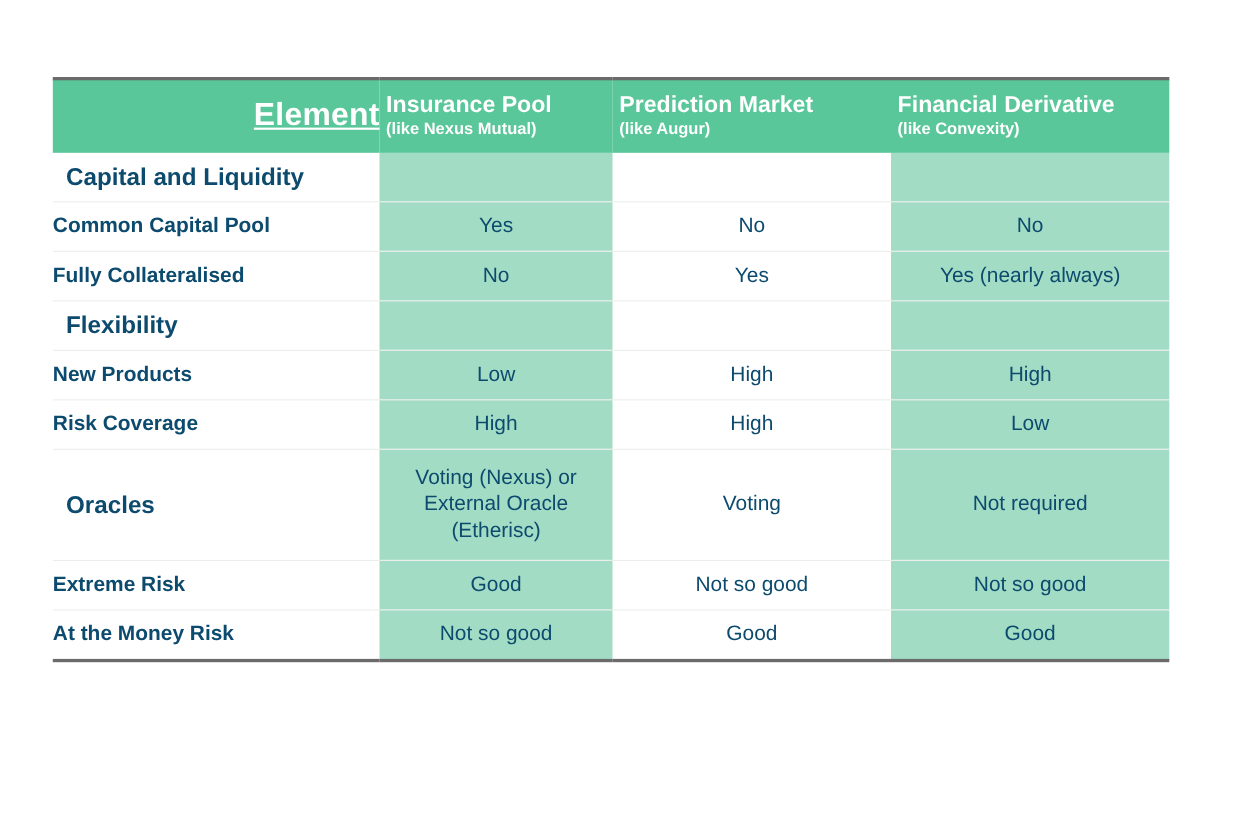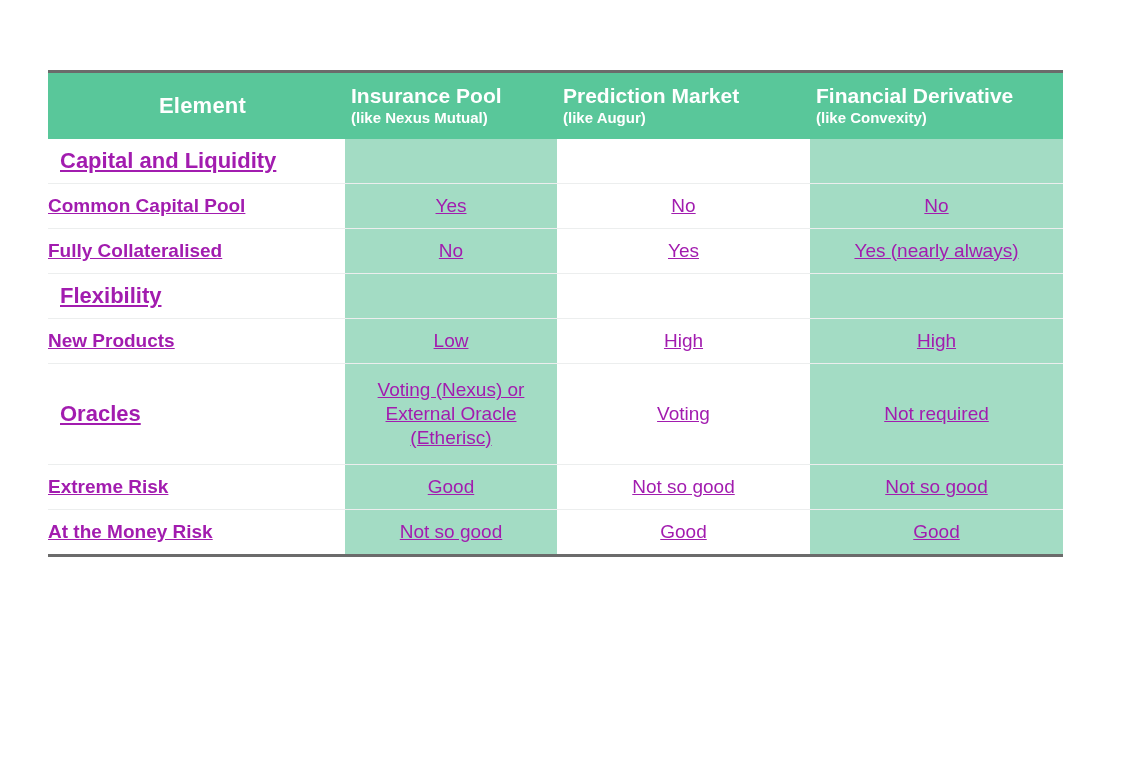--- a/index.html
+++ b/index.html
@@ -40,24 +40,25 @@
   }
   thead th {
     padding: 0;
     margin: 0;
     color: #ffffff;
     font-weight: bold;
     vertical-align: middle;
     border: none;
   }
   th.head-element {
-    text-align: center;
+    text-align: right;
     padding-left: 12px;
-    font-size: 22px;
+    font-size: 29px;
     letter-spacing: .2px;
+    text-decoration: underline;
   }
   th.head-col {
     text-align: left;
     padding: 11px 6px 12px 6px;
   }
   th.head-col .main-label {
     display: block;
     font-size: 21px;
     line-height: 1.12;
     white-space: nowrap;
@@ -68,22 +69,21 @@
     line-height: 1.28;
     white-space: nowrap;
   }
 
   
   tbody td {
     border: none;
     border-bottom: 1px solid #eceeee;
     padding: 0;
     vertical-align: middle;
-    color: #a21caf;
-    text-decoration: underline;
+    color: #0c4a6e;
   }
   tbody tr:last-child td { border-bottom: none; }
 
   td.cell-element {
     background: #ffffff;
     font-weight: bold;
     font-size: 19px;
     height: 44px;
   }
   td.cell-element .lbl { display: block; }
@@ -223,20 +223,40 @@
             <span class="val">
               <span class="ln">High</span>
             </span>
           </td>
           <td class="cell-value green">
             <span class="val">
               <span class="ln">High</span>
             </span>
           </td>
         </tr>
+        <tr class="item">
+          <td class="cell-element">
+            <span class="lbl">Risk Coverage</span>
+          </td>
+          <td class="cell-value green">
+            <span class="val">
+              <span class="ln">High</span>
+            </span>
+          </td>
+          <td class="cell-value white">
+            <span class="val">
+              <span class="ln">High</span>
+            </span>
+          </td>
+          <td class="cell-value green">
+            <span class="val">
+              <span class="ln">Low</span>
+            </span>
+          </td>
+        </tr>
         <tr class="tall">
           <td class="cell-element">
             <span class="lbl">Oracles</span>
           </td>
           <td class="cell-value green">
             <span class="val">
               <span class="ln">Voting (Nexus) or</span>
               <span class="ln">External Oracle</span>
               <span class="ln">(Etherisc)</span>
             </span>

